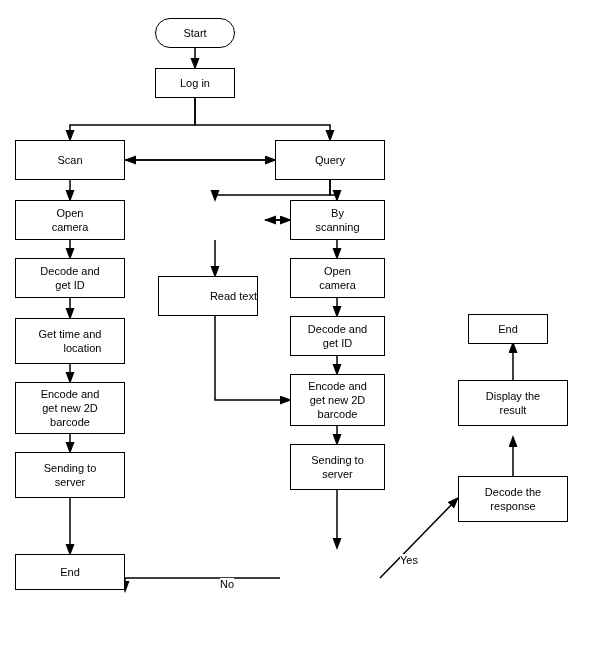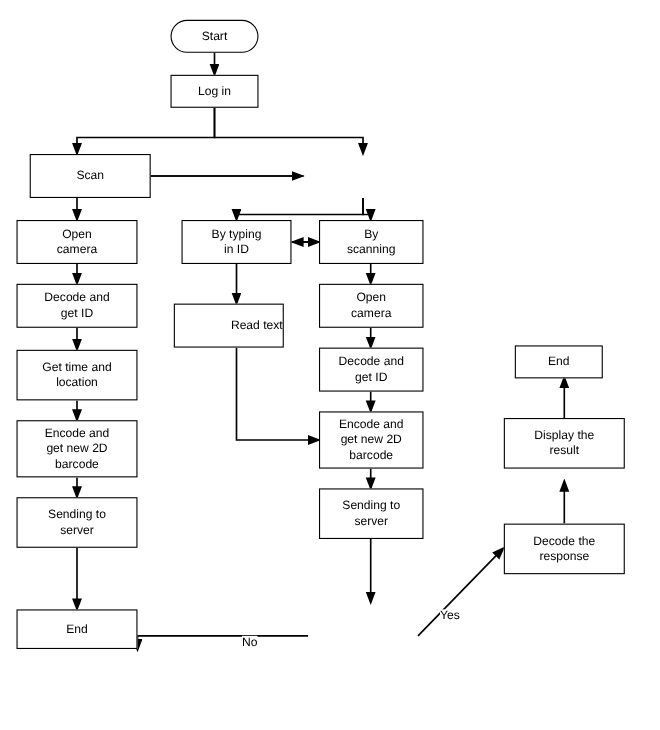--- a/index.html
+++ b/index.html
@@ -110,50 +110,50 @@
   </svg>
 
   <div class="node" style="left:155px;top:68px;width:80px;height:30px;">
     <span>Log in</span>
   </div>
 
   <div class="node rounded" style="left:155px;top:18px;width:80px;height:30px;">
     <span>Start</span>
   </div>
 
-  <div class="node" style="left:15px;top:140px;width:110px;height:40px;margin-left:12px;">
+  <div class="node" style="left:15px;top:140px;width:110px;height:40px;">
     <span>Scan</span>
   </div>
 
+  <div class="node" style="left:275px;top:140px;width:110px;height:40px;">
+    <span>Query</span>
+  </div>
 
   <div class="node" style="left:15px;top:200px;width:110px;height:40px;">
     <span>Open<br>camera</span>
   </div>
 
-  <div class="node" style="left:165px;top:200px;width:100px;height:40px;">
-    <span>By typing<br>in ID</span>
-  </div>
 
   <div class="node" style="left:290px;top:200px;width:95px;height:40px;">
     <span>By<br>scanning</span>
   </div>
 
   <div class="node" style="left:15px;top:258px;width:110px;height:40px;">
     <span>Decode and<br>get ID</span>
   </div>
 
   <div class="node" style="left:158px;top:276px;width:100px;height:40px;justify-content:flex-end;">
     <span>Read text</span>
   </div>
 
   <div class="node" style="left:290px;top:258px;width:95px;height:40px;">
     <span>Open<br>camera</span>
   </div>
 
-  <div class="node" style="left:15px;top:318px;width:110px;height:46px;">
+  <div class="node" style="left:15px;top:318px;width:110px;height:46px;text-align:right;">
     <span>Get time and<br>location</span>
   </div>
 
   <div class="node" style="left:290px;top:316px;width:95px;height:40px;">
     <span>Decode and<br>get ID</span>
   </div>
 
   <div class="node" style="left:15px;top:382px;width:110px;height:52px;">
     <span>Encode and<br>get new 2D<br>barcode</span>
   </div>

